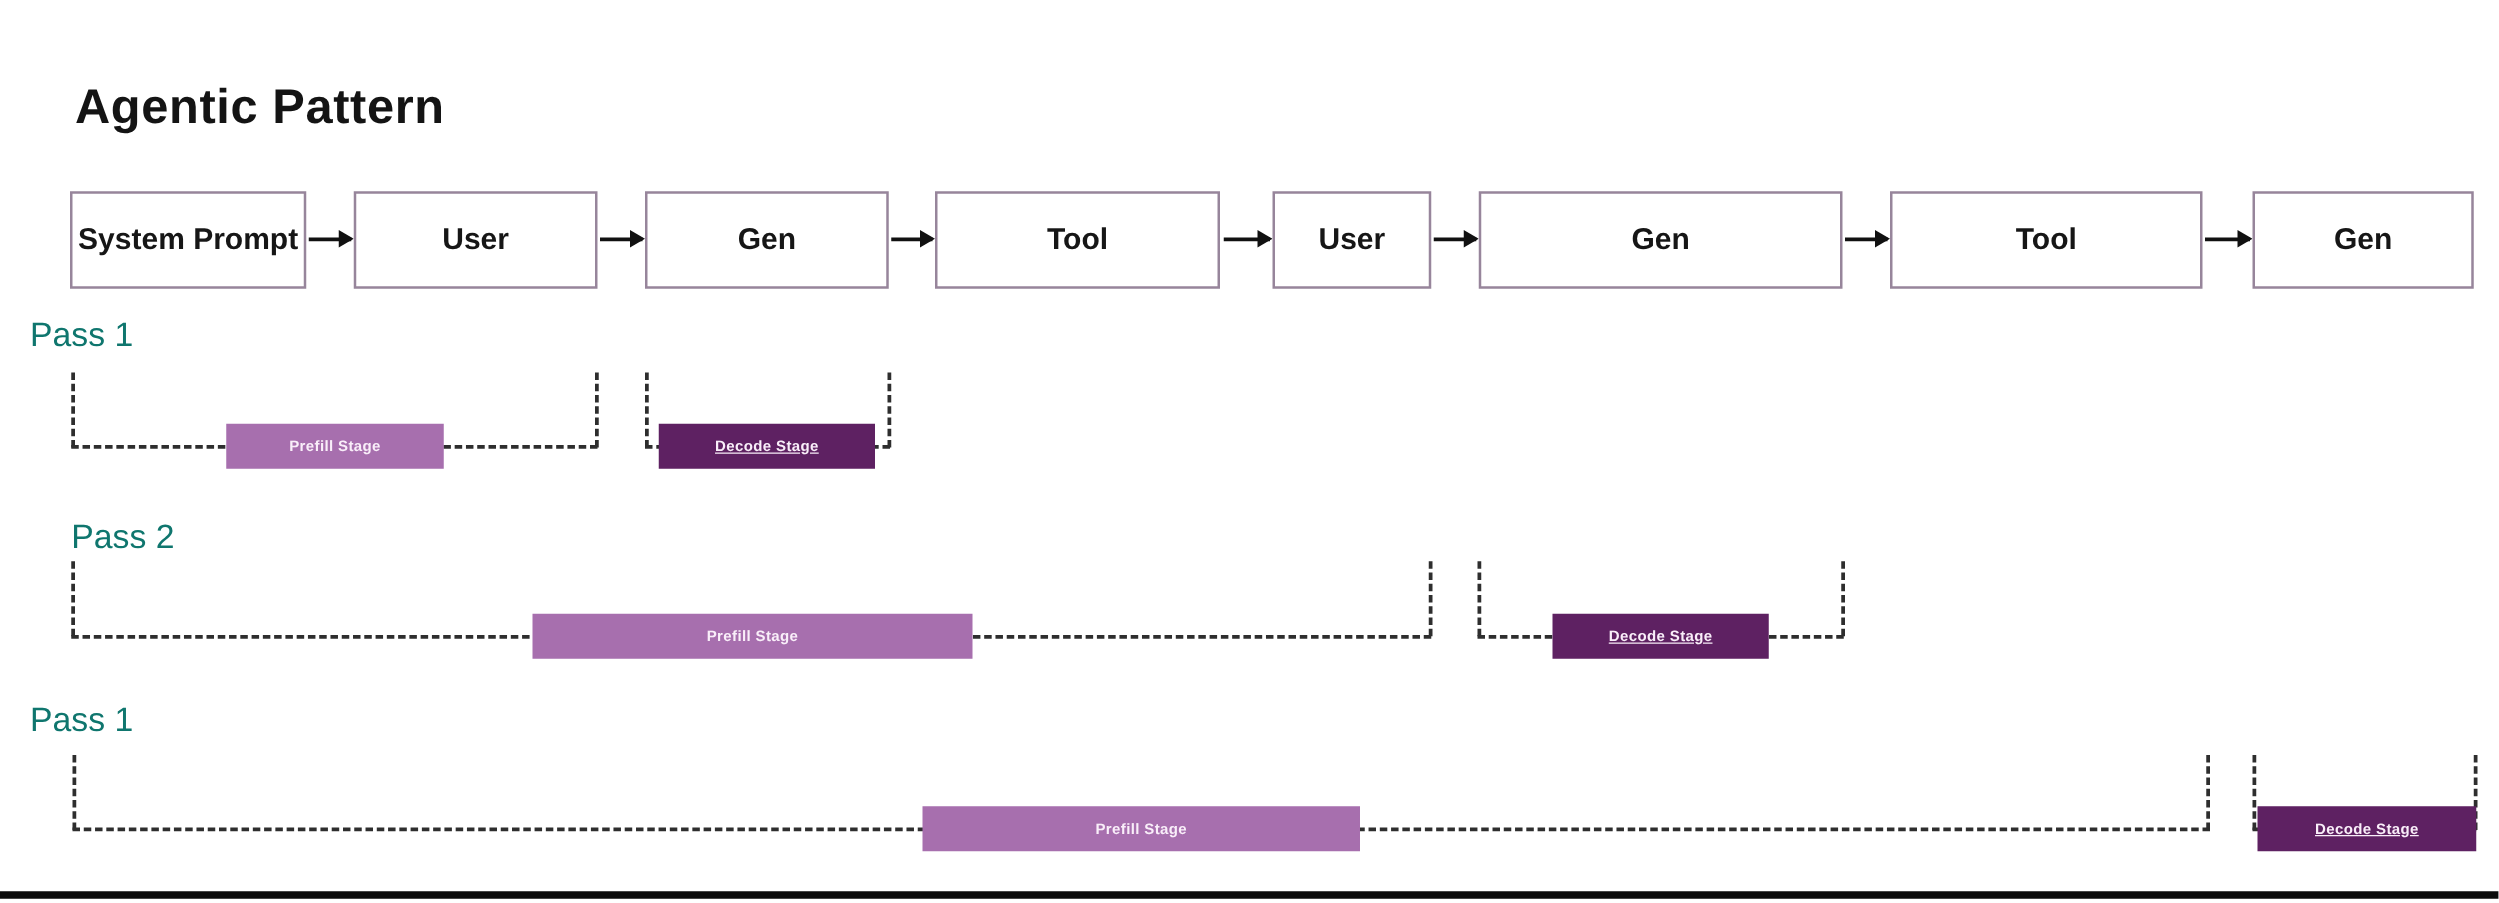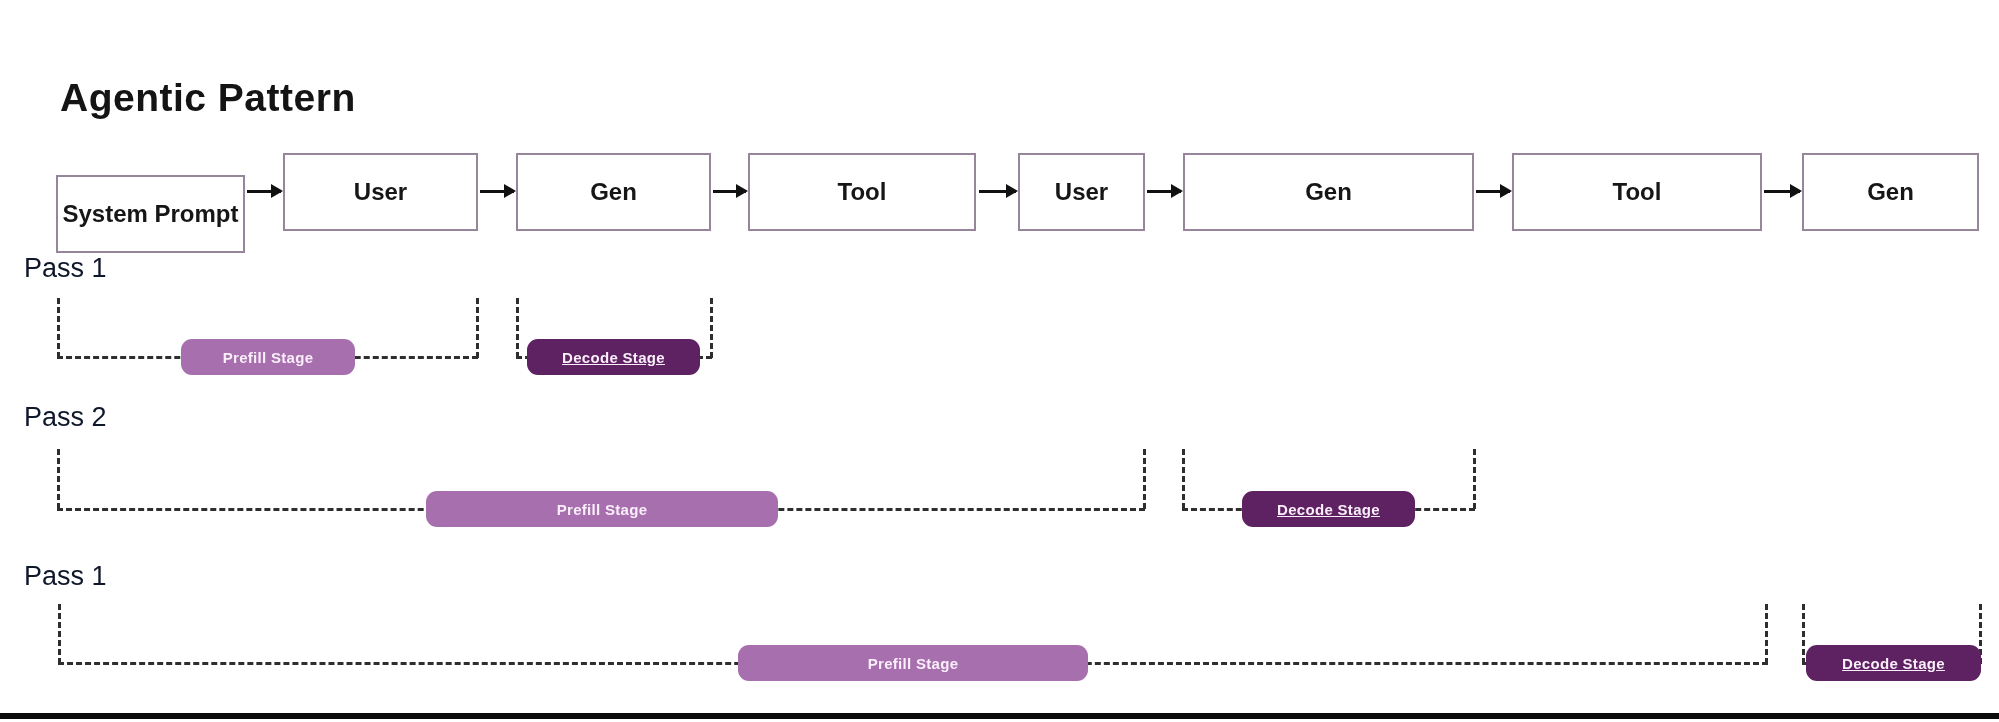--- a/index.html
+++ b/index.html
@@ -2,21 +2,21 @@
 <html><head>
 <meta charset="utf-8">
 <style>
   html,body { margin:0; padding:0; background:#ffffff; }
   .canvas {
     position:relative; width:1999px; height:722px;
     background:#ffffff; overflow:hidden;
     font-family:"Liberation Sans", sans-serif;
   }
   .title {
-    position:absolute; left:60px; top:76px;
+    position:absolute; left:60px; top:64px;
     font-size:39px; font-weight:800; color:#141414; letter-spacing:0.5px;
   }
   
   .node {
     position:absolute; top:153px; height:78px;
     background:#ffffff; border:2px solid #97859b;
     box-sizing:border-box;
     display:flex; align-items:center; justify-content:center;
     font-size:24px; font-weight:bold; color:#161616;
   }
@@ -26,52 +26,52 @@
   }
   .arrow::after {
     content:""; position:absolute; right:-2px; top:-6px;
     border-left:12px solid #111111;
     border-top:7px solid transparent;
     border-bottom:7px solid transparent;
   }
   
   .pass-label {
     position:absolute; left:24px;
-    font-size:27px; font-weight:500; color:#0f172a; line-height:1;
+    font-size:27px; font-weight:500; color:#0f766e; line-height:1;
   }
   
   .vdash {
     position:absolute; width:0; height:60px;
     border-left:3px dashed #2e2e2e;
   }
   .hdash {
     position:absolute; height:0;
     border-top:3px dashed #2e2e2e;
   }
   
   .badge {
     position:absolute; height:36px; z-index:2;
     display:flex; align-items:center; justify-content:center;
-    font-size:15px; font-weight:bold; color:#f9eef9; letter-spacing:0.3px;border-radius:11px;
+    font-size:12px; font-weight:bold; color:#f9eef9; letter-spacing:0.3px;
   }
   .badge.prefill { background:#a76fae; }
   .badge.decode  { background:#5e2162;text-decoration:underline; }
   .bottom-bar {
     position:absolute; left:0; top:713px; width:1999px; height:6px;
     background:#0b0b0b;
   }
 </style>
 </head>
 <body>
 
 <div class="canvas">
 
   <div class="title">Agentic Pattern</div>
 
-  <div class="node" style="left:56px;  width:189px;margin-top:22px;">
+  <div class="node" style="left:56px;  width:189px;">
       <span>System Prompt</span>
     </div>
   <div class="arrow" style="left:247px; width:34px;"></div>
   <div class="node" style="left:283px; width:195px;">
       <span>User</span>
     </div>
   <div class="arrow" style="left:480px; width:34px;"></div>
   <div class="node" style="left:516px; width:195px;">
       <span>Gen</span>
     </div>
@@ -107,21 +107,21 @@
   </div>
   <div>
     <div class="vdash" style="left:516px; top:298px;"></div>
     <div class="vdash" style="left:710px; top:298px;"></div>
     <div class="hdash" style="left:516px; top:356px; width:196px;"></div>
     <div class="badge decode" style="left:527px; top:339px; width:173px;">
         <span>Decode Stage</span>
       </div>
   </div>
 
-  <div class="pass-label" style="top:404px;">Pass 2</div>
+  <div class="pass-label" style="top:416px;margin-left:33px;">Pass 2</div>
   <div>
     <div class="vdash" style="left:57px;   top:449px;"></div>
     <div class="vdash" style="left:1143px; top:449px;"></div>
     <div class="hdash" style="left:57px;   top:508px; width:1088px;"></div>
     <div class="badge prefill" style="left:426px; top:491px; width:352px;">
         <span>Prefill Stage</span>
       </div>
   </div>
   <div>
     <div class="vdash" style="left:1182px; top:449px;"></div>

